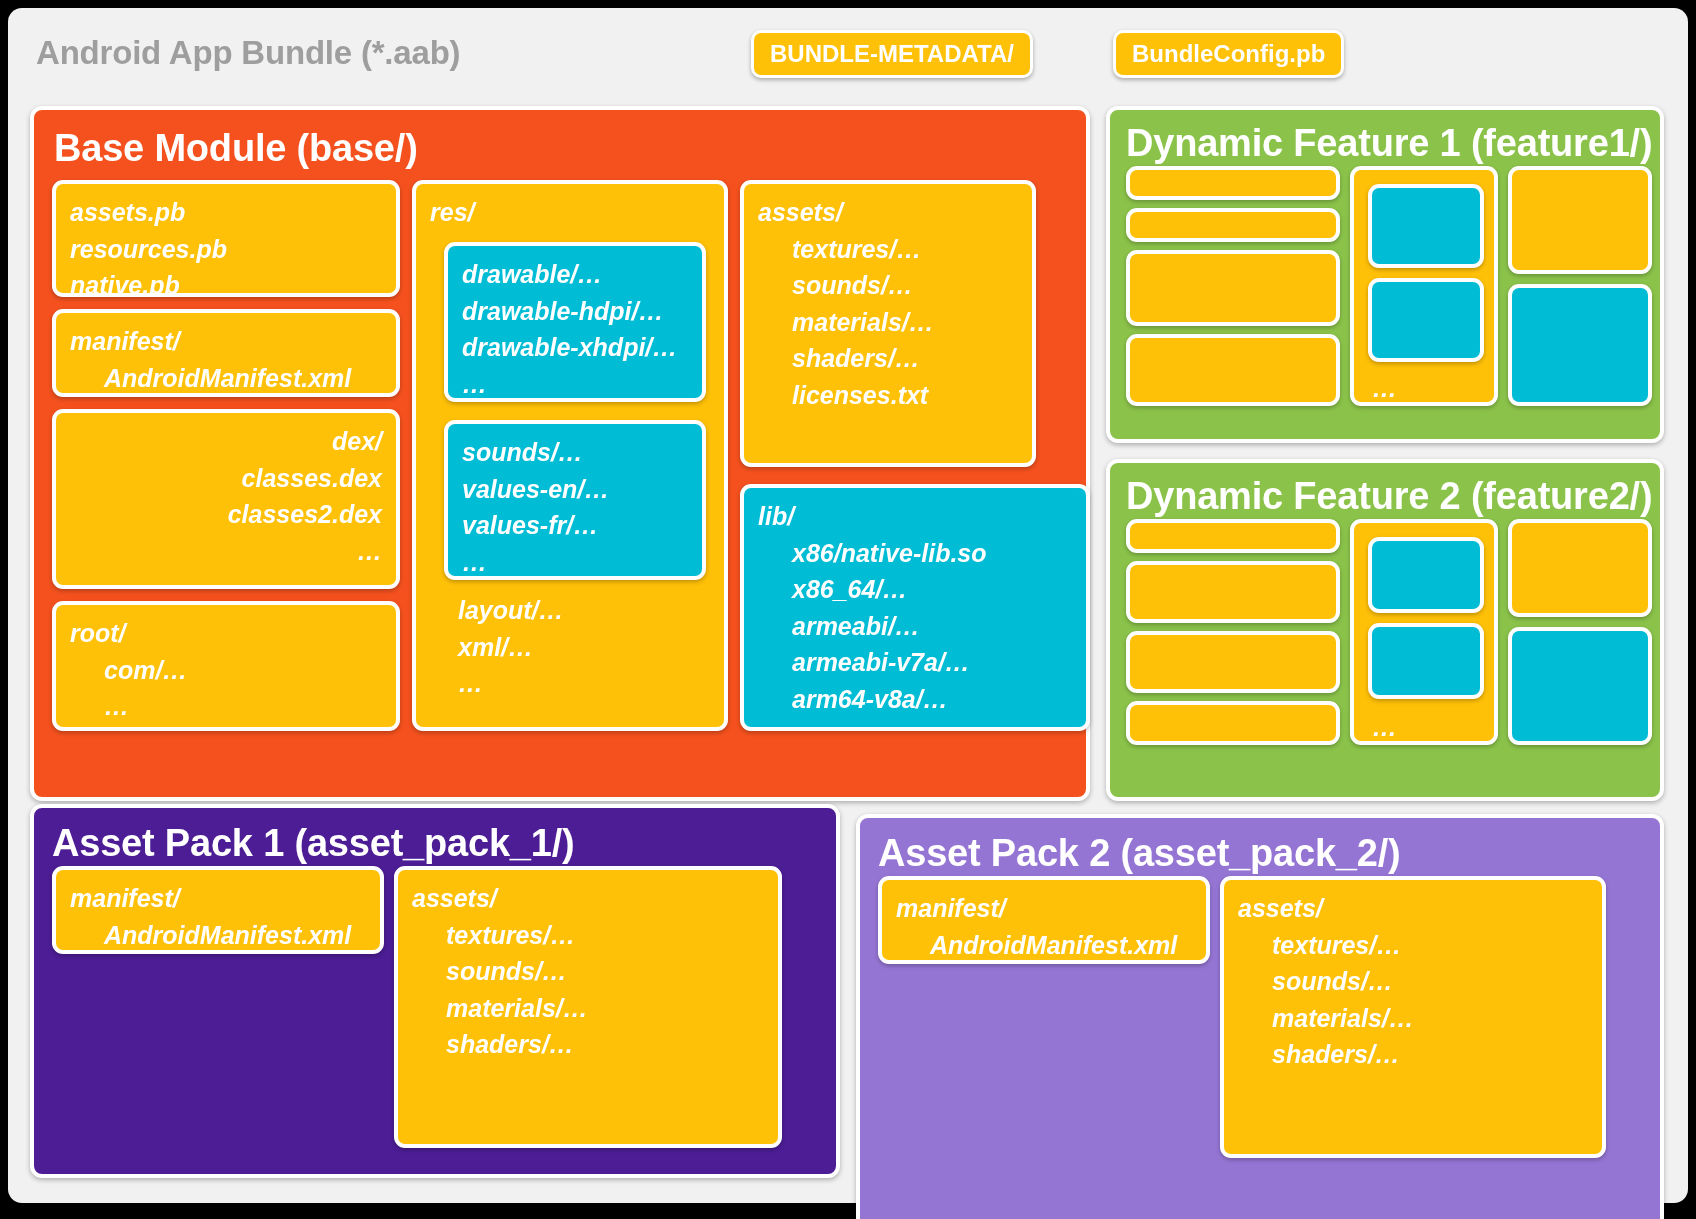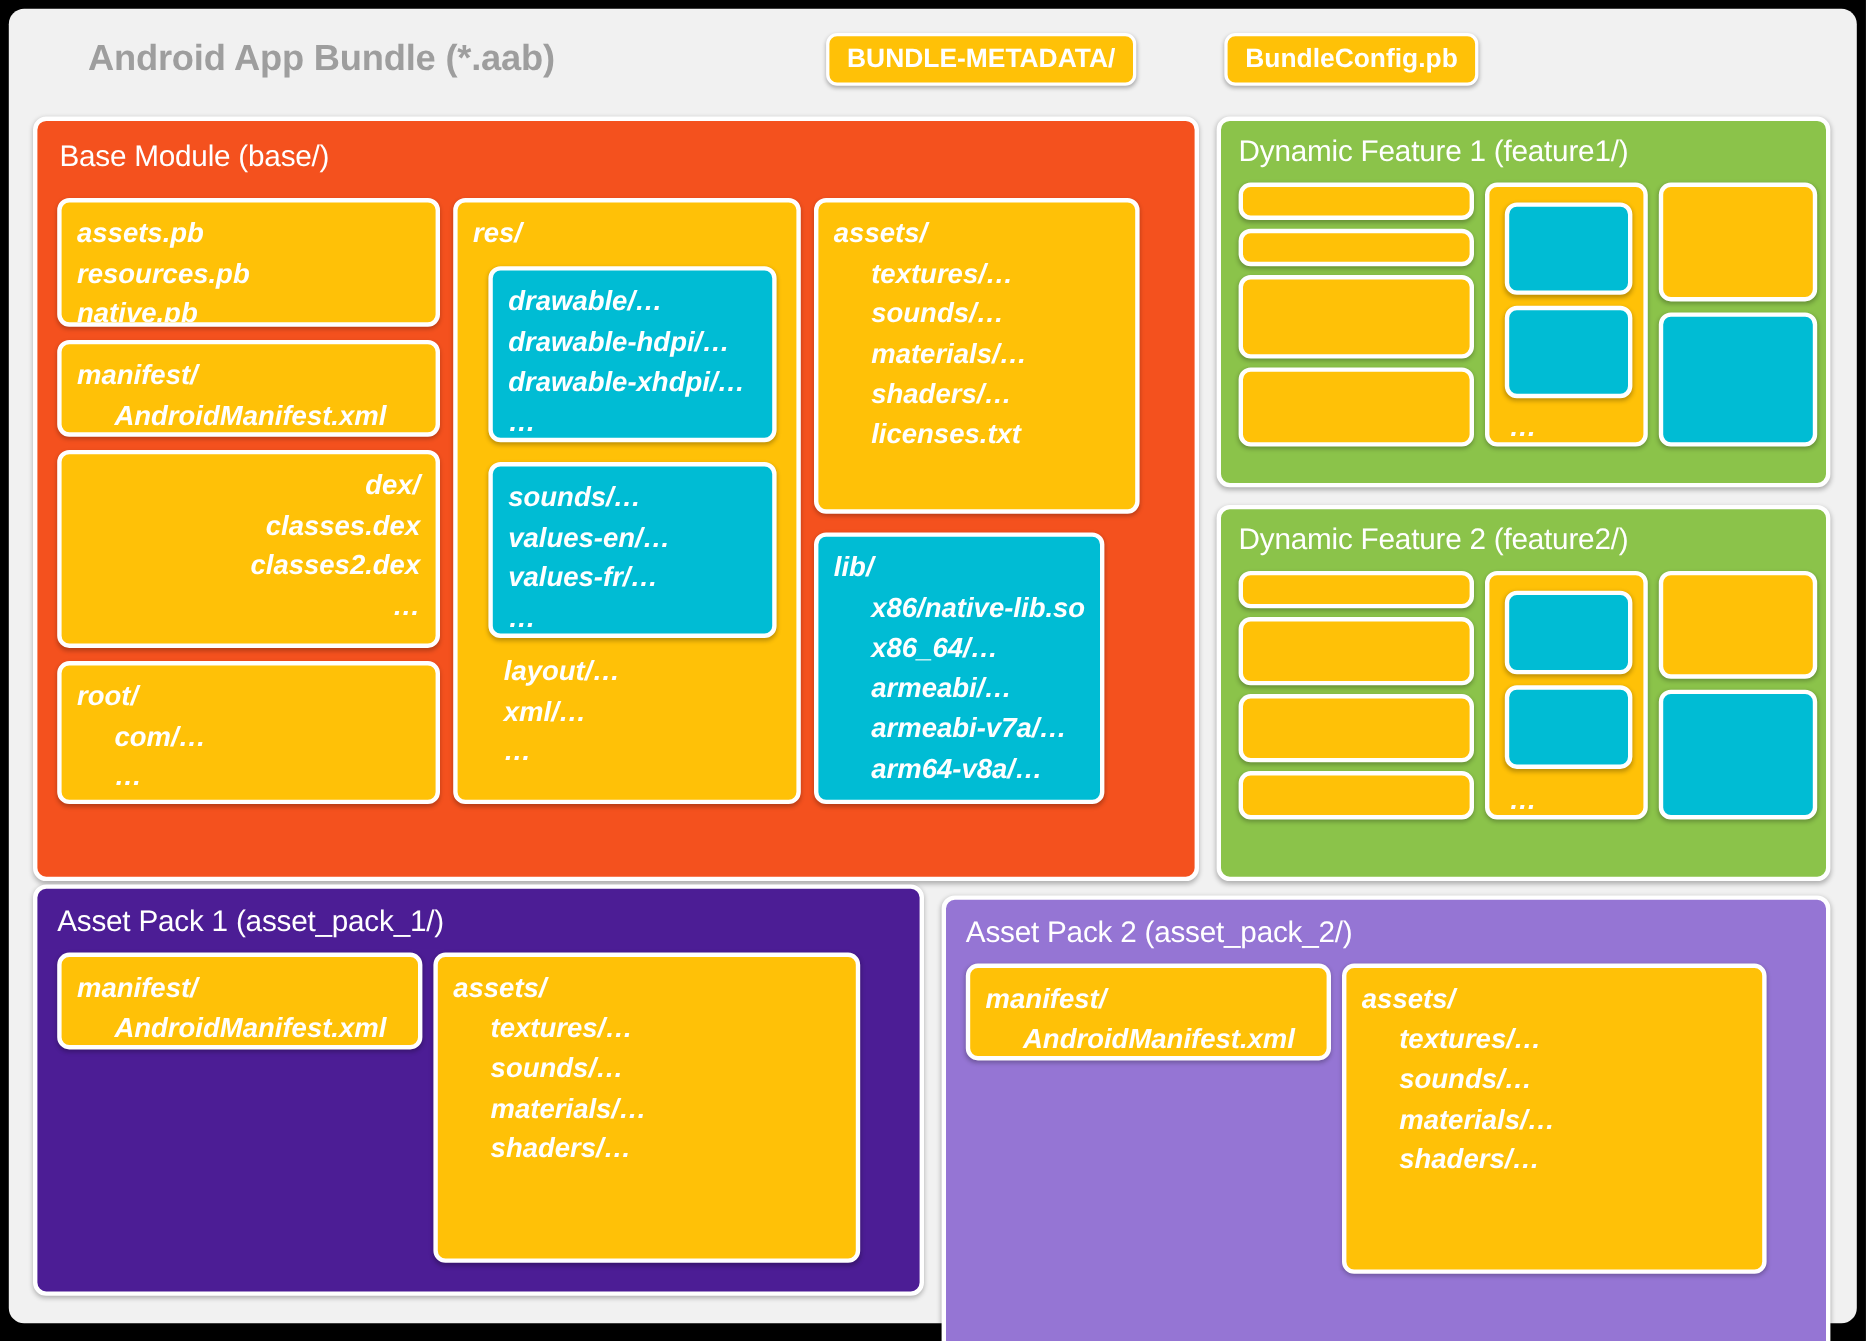--- a/index.html
+++ b/index.html
@@ -39,21 +39,20 @@
     height: 92px;
   }
   .bundle-title {
     position: absolute;
     left: 28px; top: 26px;
     font-size: 33px;
     font-weight: bold;
     color: #9e9e9e;
     letter-spacing: -0.2px;
     white-space: nowrap;
-    margin-left: 44px;
   }
   .meta-chip {
     position: absolute;
     top: 22px;
     height: 48px;
     background: #ffc107;
     border: 3px solid #ffffff;
     border-radius: 10px;
     color: #ffffff;
     font-size: 24px;
@@ -70,22 +69,22 @@
 
   
   .panel {
     position: absolute;
     border: 4px solid #ffffff;
     border-radius: 12px;
     box-shadow: 0 2px 5px rgba(0,0,0,.28);
   }
   .panel-title {
     color: #ffffff;
-    font-size: 27px;
-    font-weight: normal;
+    font-size: 38px;
+    font-weight: bold;
     white-space: nowrap;
     letter-spacing: -0.2px;
   }
 
   .base-panel     { left: 22px;  top: 98px;  width: 1060px; height: 695px; background: #f4511e; }
   .feature1-panel { left: 1098px; top: 98px;  width: 558px;  height: 337px; background: #8bc34a; }
   .feature2-panel { left: 1098px; top: 451px; width: 558px;  height: 342px; background: #8bc34a; }
   .pack1-panel    { left: 22px;  top: 796px; width: 810px;  height: 374px; background: #4c1d95; }
   .pack2-panel    { left: 848px; top: 806px; width: 808px;  height: 436px; background: #9575d4; }
 
@@ -124,21 +123,21 @@
   #base-c-dex      { top: 299px; height: 180px; text-align: right; }
   #base-c-root     { top: 491px; height: 130px; }
 
   #base-c-res { left: 378px; top: 70px; width: 316px; height: 551px; }
   #base-c-res .res-label { display:block; margin-bottom: 6px; }
   #res-drawable { left: 28px; top: 58px;  width: 262px; height: 160px; }
   #res-values   { left: 28px; top: 236px; width: 262px; height: 160px; }
   #res-tail     { position: absolute; left: 42px; top: 408px; color:#fff; font-size:25px; font-weight:bold; line-height:1.46; }
 
   #base-c-assets { left: 706px; top: 70px;  width: 296px; height: 287px; }
-  #base-c-lib    { left: 706px; top: 374px; width: 264px; height: 247px; }
+  #base-c-lib    { left: 706px; top: 374px; width: 350px; height: 247px; }
 
   
   .f-a { left: 16px; width: 214px; }
   .f-b { left: 240px; width: 148px; }
   .f-c { left: 398px; width: 144px; }
 
   
   #f1-a1 { top: 56px;  height: 34px; }
   #f1-a2 { top: 98px;  height: 34px; }
   #f1-a3 { top: 140px; height: 76px; }

